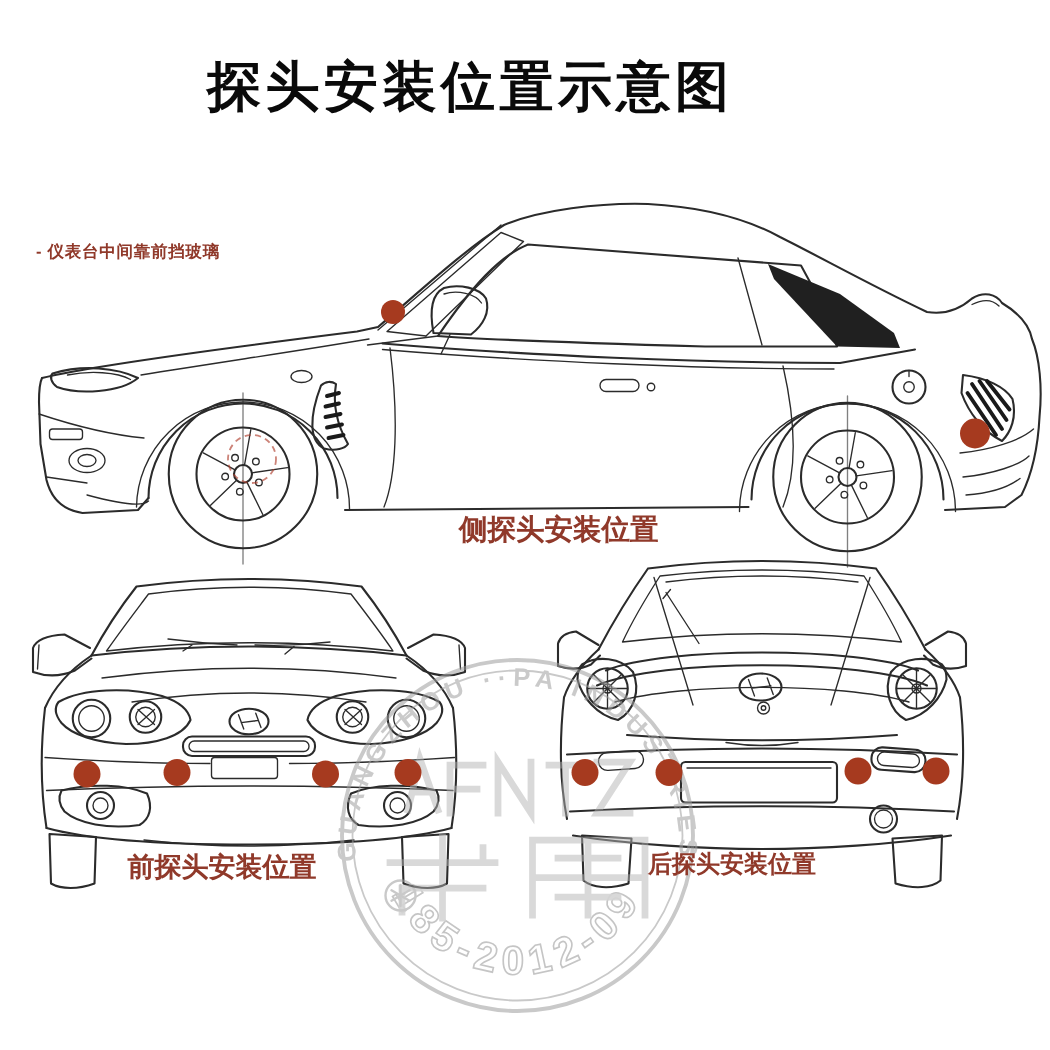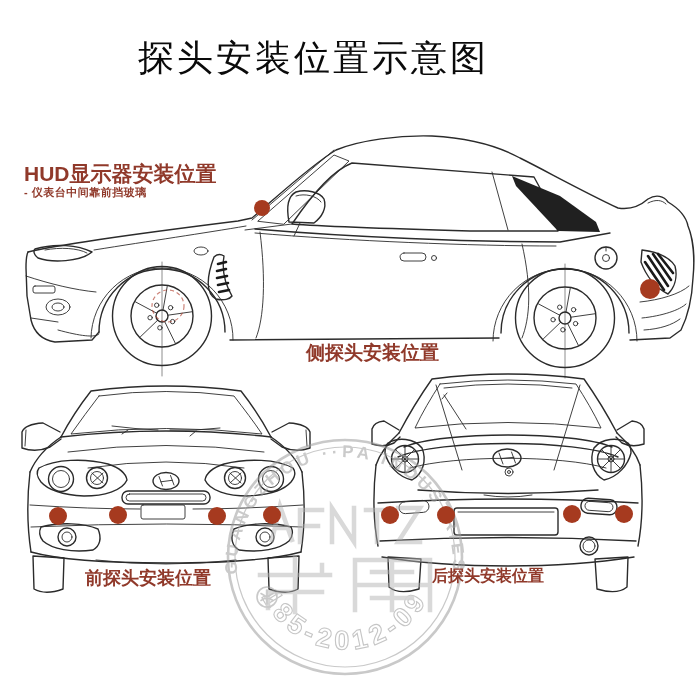--- a/index.html
+++ b/index.html
@@ -11,34 +11,33 @@
   .dk{fill:#202020;stroke:none;}
   .hatch{fill:none;stroke:#1a1a1a;stroke-width:2.6;stroke-linecap:round;}
   .wm{opacity:0.55;}
   .wm-ln{fill:none;stroke:#9d9d9d;stroke-linecap:round;stroke-linejoin:round;}
   .wm-txt{fill:#a0a0a0;font-weight:bold;letter-spacing:4px;font-size:17px;}
   .wm-num{fill:#ffffff;stroke:#969696;stroke-width:1.1;font-weight:bold;
           letter-spacing:5px;font-size:27px;}
   .wm-maze{fill:none;stroke:#b3b3b3;stroke-width:4.5;stroke-linecap:square;opacity:.9;}
   .label{position:absolute;font-weight:bold;white-space:nowrap;z-index:5;}
   #title{position:absolute;top:34px;left:0;width:627px;text-align:center;
-         font-size:36px;font-weight:400;color:#0a0a0a;letter-spacing:3px;z-index:5;}
+         font-size:36px;font-weight:700;color:#0a0a0a;letter-spacing:3px;z-index:5;}
   #hud-label{left:24px;top:162px;font-size:21px;line-height:1.15;}
   #hud-label .sub{font-size:11px;letter-spacing:.5px;}
   #side-label{left:306px;top:340px;font-size:19px;}
   #front-label{left:85px;top:566px;font-size:18px;}
   #rear-label{left:432px;top:566px;font-size:16px;text-align:center;}
 </style>
 </head>
 <body>
 
 <div id="title">探头安装位置示意图</div>
 
 <div id="hud-label" class="label red-label" style="color: rgb(144, 57, 42);">
-  <div>HUD显示器安装位置</div>
   <div class="sub">- 仪表台中间靠前挡玻璃</div>
 </div>
 <div id="side-label" class="label red-label" style="color: rgb(144, 57, 42);">侧探头安装位置</div>
 <div id="front-label" class="label red-label" style="color: rgb(144, 57, 42);">前探头安装位置</div>
 <div id="rear-label" class="label red-label" style="color: rgb(144, 57, 42);">后探头安装位置</div>
 
 <svg id="art" width="700" height="700" viewBox="0 0 700 700">
   <defs>
     <g id="wheel">
       <circle class="ln" r="49.5"></circle>

